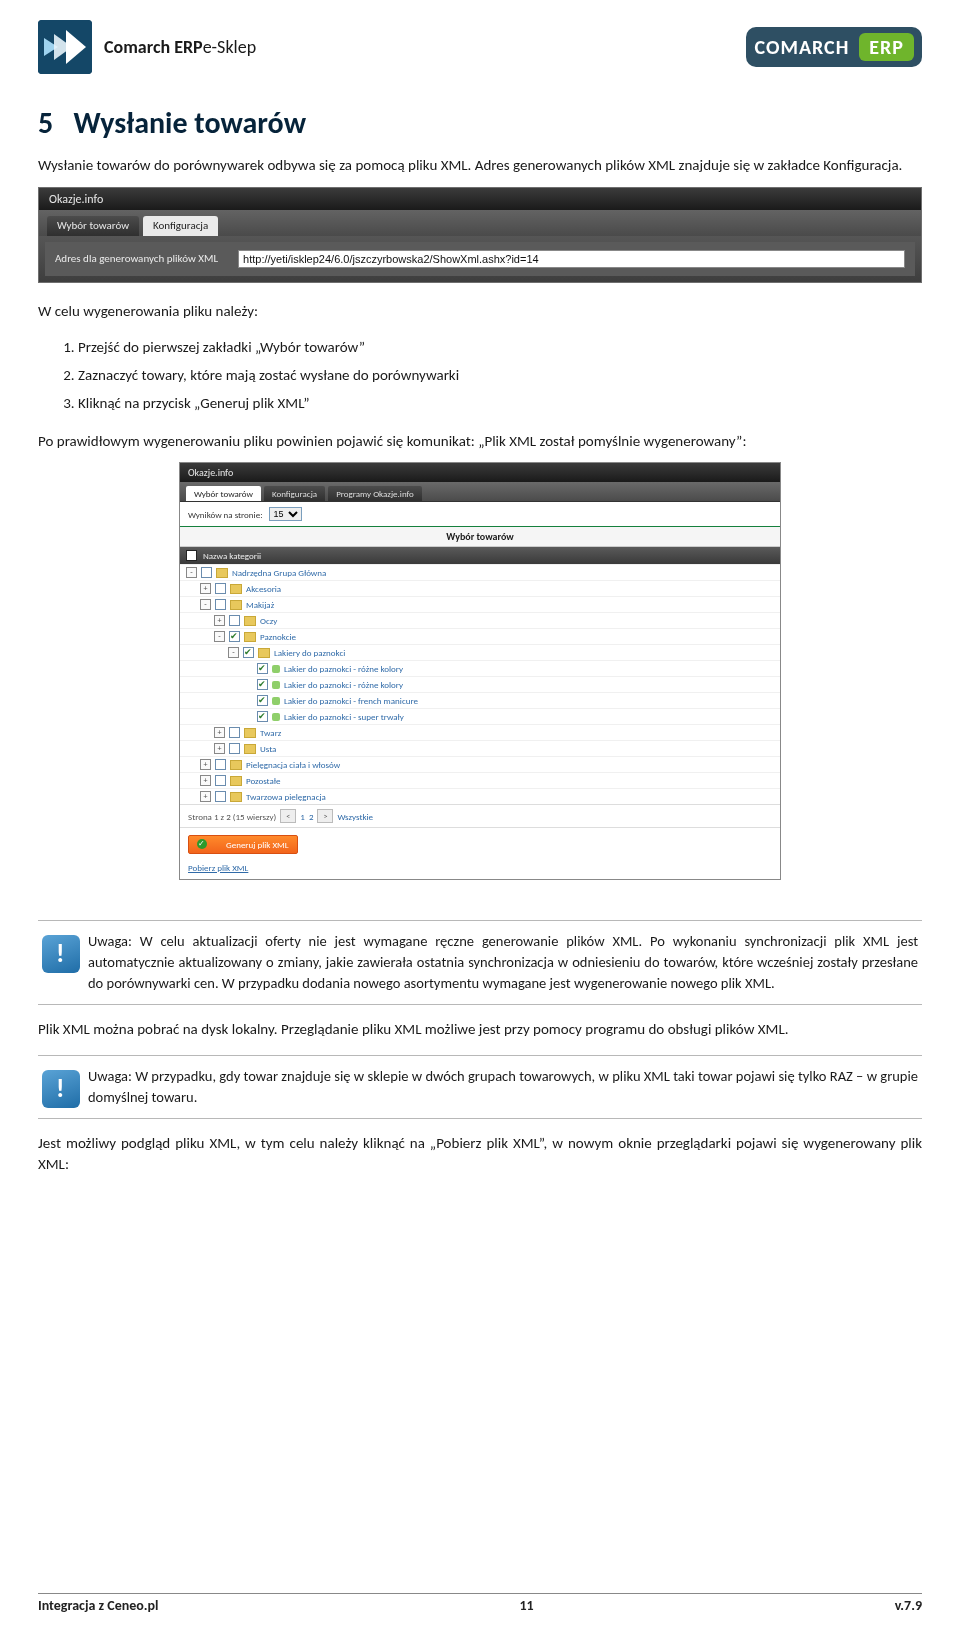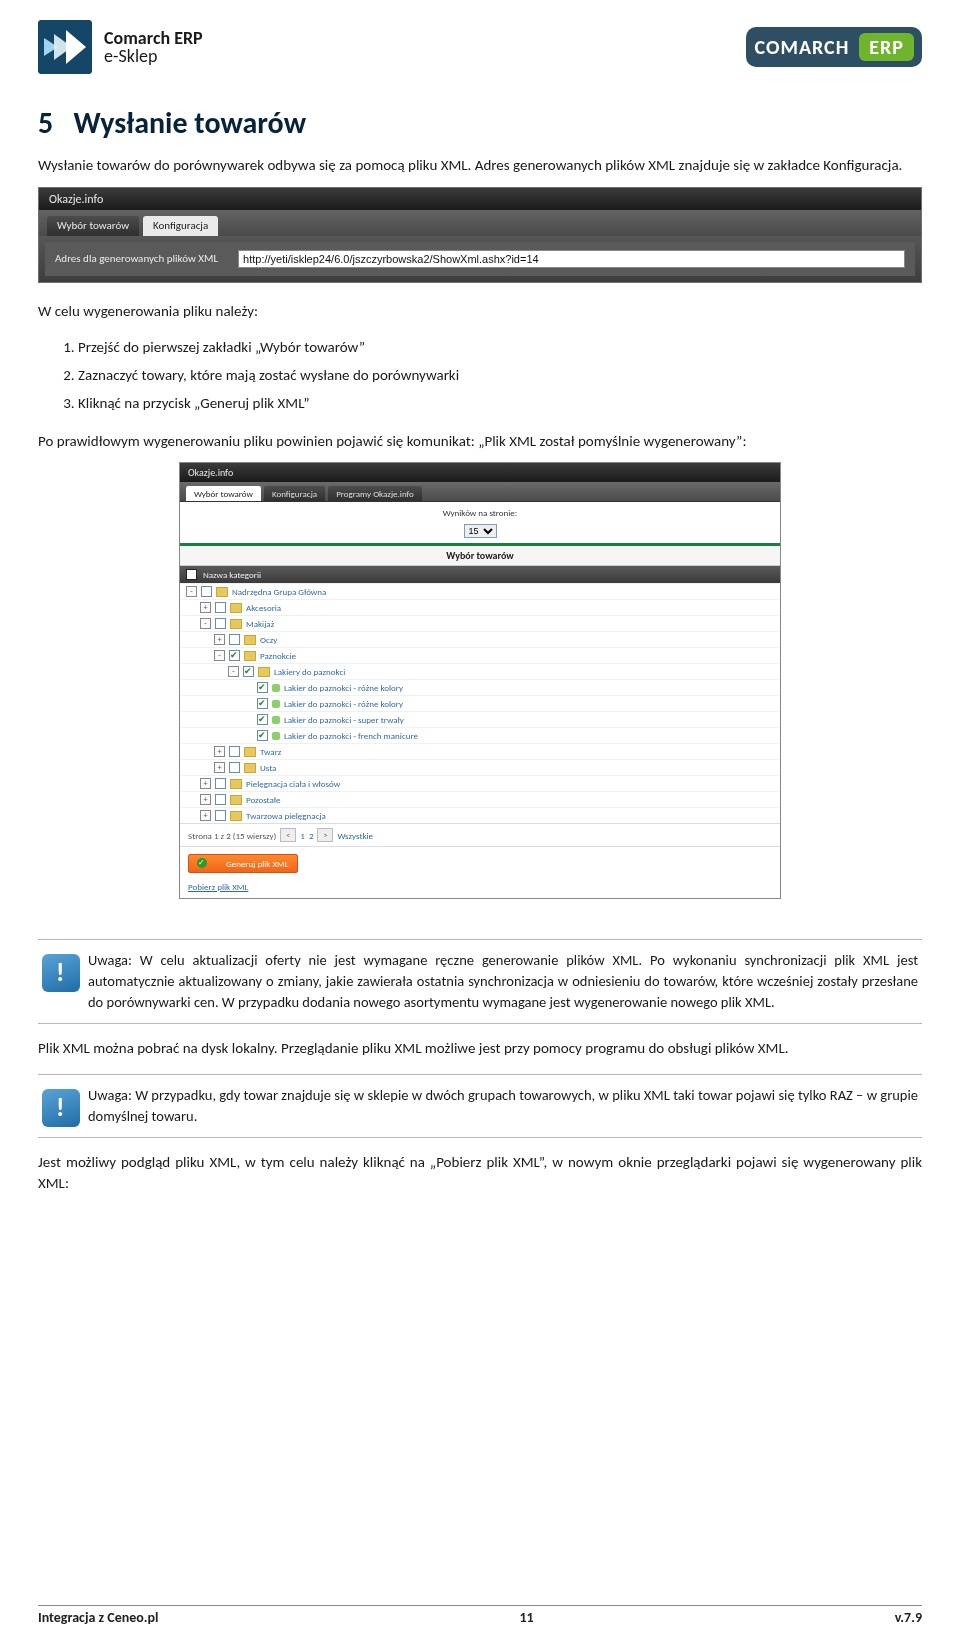--- a/index.html
+++ b/index.html
@@ -33,21 +33,21 @@
     width: 54px;
     height: 54px;
     background: linear-gradient(180deg, #1d4d6e 0%, #0c3a5c 100%);
     border-radius: 4px;
     position: relative;
     overflow: hidden;
   }
   .logo-mark svg { display:block; }
   .logo-text {
     display: flex;
-    flex-direction: column;
+    flex-direction: row;
     line-height: 1;
   }
   .logo-text .line1 { font-weight: 700; font-size: 18px; color:#1a1a1a; }
   .logo-text .line2 { font-size: 18px; color:#1a1a1a; }
   .logo-right {
     display:flex;
     align-items:center;
     background:#2e4f63;
     color:#fff;
     border-radius:10px;
@@ -177,25 +177,24 @@
   .shot2 .tab.active{ background:#fff; color:#222; }
   .shot2 .content{
     background:#fff;
     border-top:1px solid #333;
   }
   .shot2 .sub{
     background:#fff;
     padding:5px 8px;
     font-size:9px;
     color:#333;
-    border-bottom:3px solid #15803d;
+    border-bottom:1px solid #15803d;
     display:flex;
     align-items:center;
     gap:6px;
-    flex-direction:column;
   }
   .shot2 .sub select{
     font-size:9px;
     border:1px solid #7a9ebd;
     color:#000;
   }
   .shot2 .gridhead{
     text-align:center;
     font-weight:700;
     font-size:10px;
@@ -329,21 +328,21 @@
   }
   .note .ntext{
     font-size:14.5px;
     line-height:1.45;
     text-align:justify;
   }
 
   
   .page-footer{
     position:absolute;
-    bottom:10px;
+    bottom:22px;
     left:38px; right:38px;
     border-top:1px solid #888;
     display:flex;
     justify-content:space-between;
     font-size:14px;
     font-weight:700;
     padding-top:3px;
     color:#222;
   }
 </style>
@@ -470,27 +469,27 @@
             <div class="row i4">
               <span style="width: 11px; display: inline-block;"></span>
               <span class="cb checked"></span>
               <span class="leaf"></span>
               <span class="lbl">Lakier do paznokci - różne kolory</span>
             </div>
             <div class="row i4">
               <span style="width: 11px; display: inline-block;"></span>
               <span class="cb checked"></span>
               <span class="leaf"></span>
-              <span class="lbl">Lakier do paznokci - super trwały</span>
+              <span class="lbl">Lakier do paznokci - french manicure</span>
             </div>
             <div class="row i4">
               <span style="width: 11px; display: inline-block;"></span>
               <span class="cb checked"></span>
               <span class="leaf"></span>
-              <span class="lbl">Lakier do paznokci - french manicure</span>
+              <span class="lbl">Lakier do paznokci - super trwały</span>
             </div>
             <div class="row i2">
               <span class="exp">+</span>
               <span class="cb"></span>
               <span class="folder"></span>
               <span class="lbl">Twarz</span>
             </div>
             <div class="row i2">
               <span class="exp">+</span>
               <span class="cb"></span>

